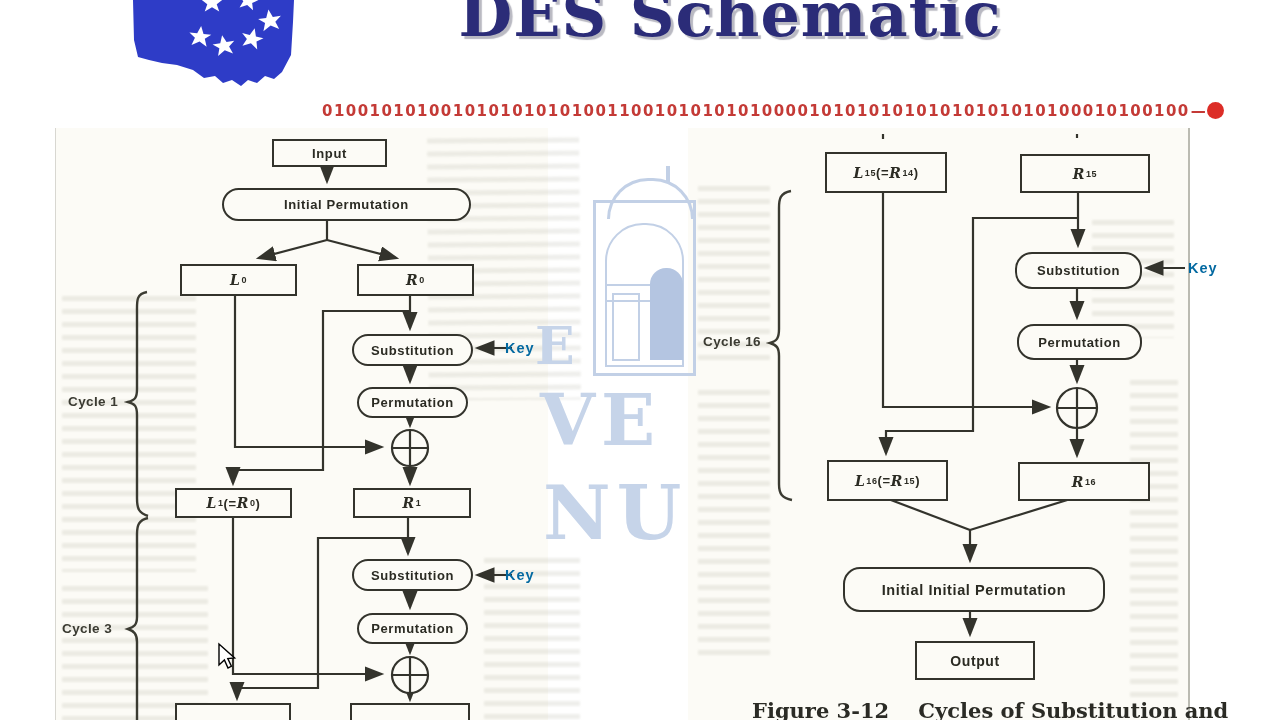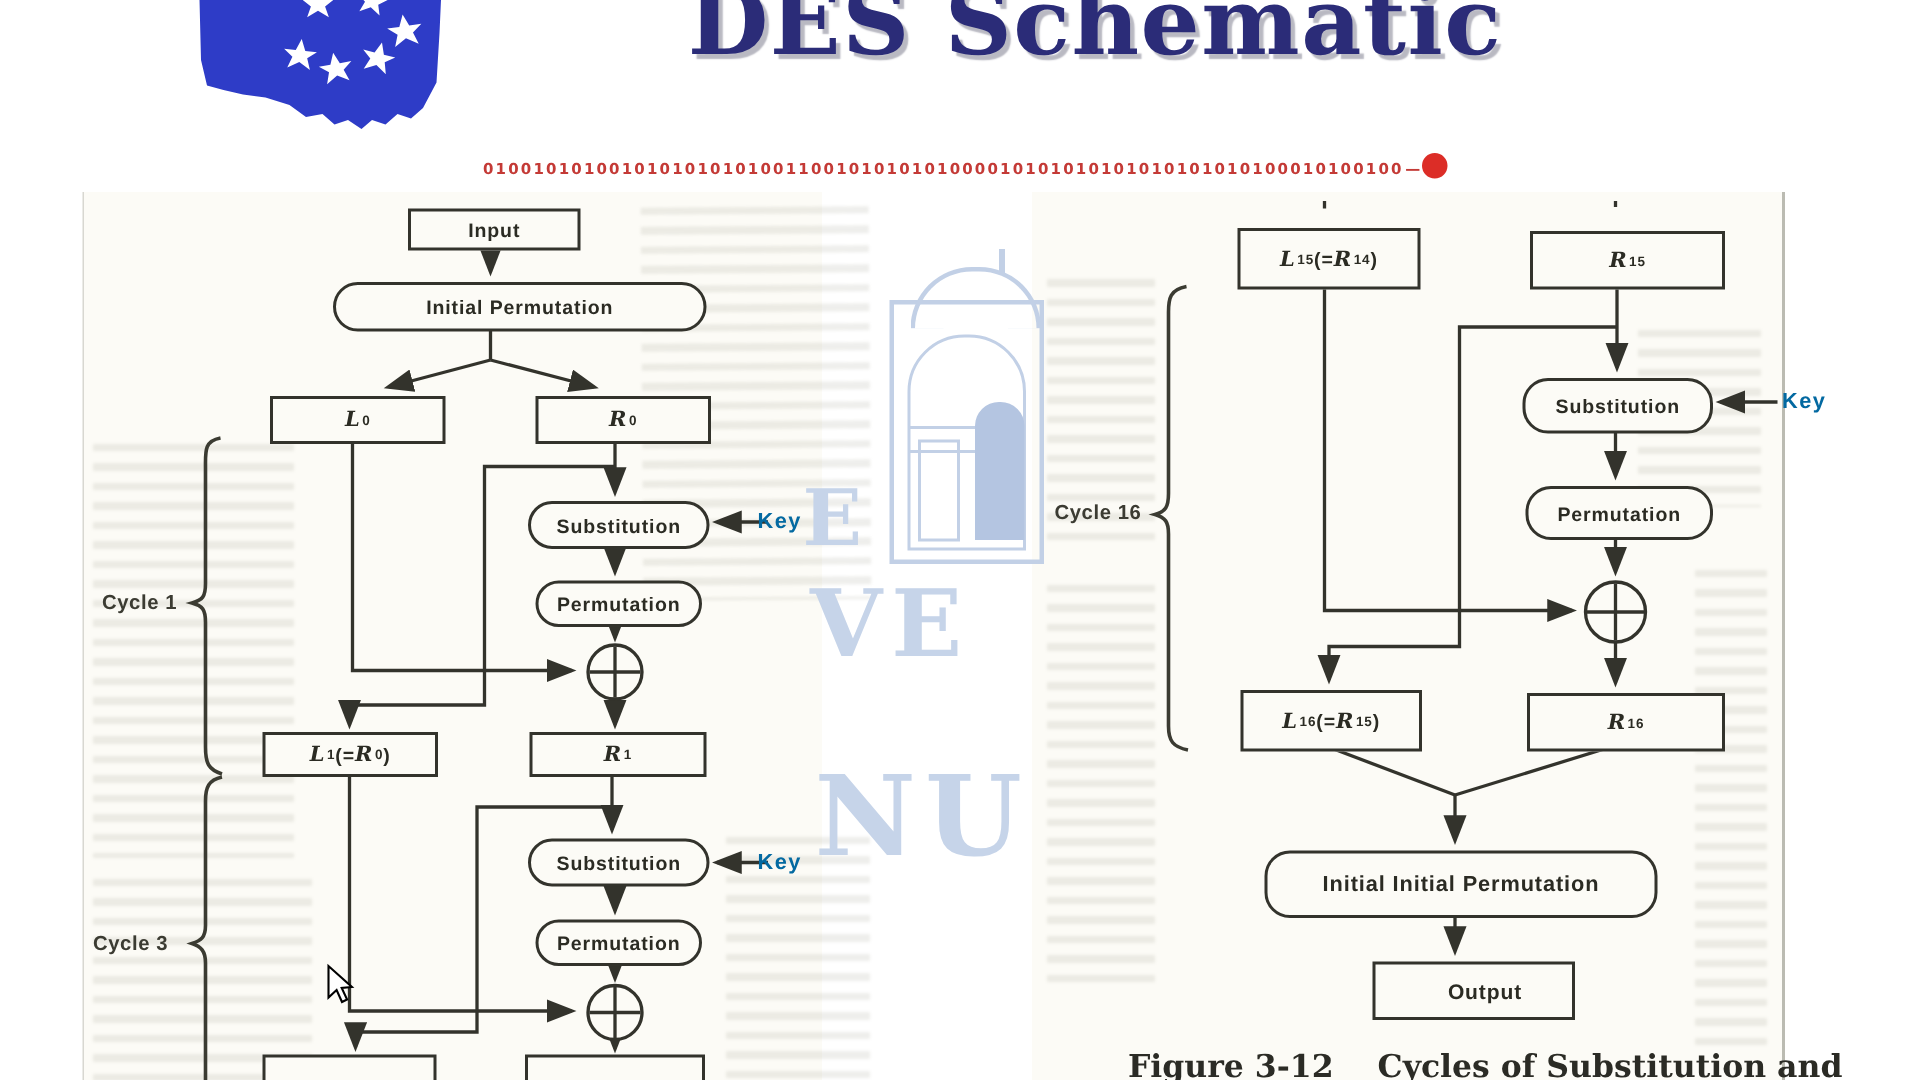--- a/index.html
+++ b/index.html
@@ -9,21 +9,21 @@
   
   #title{position:absolute;left:400px;top:-16px;width:660px;text-align:center;
          font-family:"DejaVu Serif",serif;font-weight:bold;font-size:62px;line-height:1;
          color:var(--title-navy);text-shadow:3px 3px 1px #b9b9c2;letter-spacing:1px;white-space:nowrap;}
   #logo-caption{position:absolute;left:58px;top:91px;width:244px;text-align:center;
          font-family:"DejaVu Serif",serif;font-weight:bold;font-size:12.5px;line-height:1.16;color:#0c0c0c;}
   #logo-svg{position:absolute;left:105px;top:0;}
 
   
   #binary{position:absolute;left:322px;top:102px;white-space:nowrap;
-          font-family:"DejaVu Sans",sans-serif;font-weight:bold;font-size:10px;
+          font-family:"DejaVu Sans",sans-serif;font-weight:bold;font-size:15px;
           letter-spacing:1.45px;color:var(--binary-red);}
   #binary .dash{letter-spacing:0;margin-left:1px;}
   #binary .dot{display:inline-block;width:17px;height:17px;border-radius:50%;
           background:var(--marker-red);vertical-align:-3px;margin-left:1px;}
 
   
   .page{position:absolute;background:#fcfbf6;}
   #page-left{left:55px;top:128px;width:492px;height:592px;border-left:1px solid rgba(150,150,140,.35);}
   #page-right{left:688px;top:128px;width:500px;height:592px;border-right:2px solid rgba(108,108,96,.45);}
   .smudge{position:absolute;opacity:.5;filter:blur(1.2px);
@@ -68,22 +68,22 @@
 
   <div id="watermark">
     <div class="wm wm-box" style="left:593px;top:200px;width:97px;height:170px;"></div>
     <div class="wm wm-box" style="left:607px;top:178px;width:81px;height:38px;border-radius:45px 45px 0 0;border-bottom:none;"></div>
     <div class="wm" style="left:666px;top:166px;width:4px;height:16px;background:#c2d0e6;"></div>
     <div class="wm wm-box" style="left:605px;top:223px;width:75px;height:140px;border-radius:38px 38px 0 0;border-width:2.5px;"></div>
     <div class="wm" style="left:606px;top:284px;width:74px;height:14px;border-top:2px solid #c2d0e6;border-bottom:2px solid #c2d0e6;"></div>
     <div class="wm" style="left:650px;top:268px;width:33px;height:92px;background:#b4c5e1;border-radius:16px 16px 0 0;"></div>
     <div class="wm" style="left:612px;top:293px;width:24px;height:64px;border:2px solid #c2d0e6;"></div>
     <div class="wm wm-letter" style="left:535px;top:320px;font-size:52px;">E</div>
-    <div class="wm wm-letter" style="left:540px;top:385px;font-size:62px;">VE</div>
-    <div class="wm wm-letter" style="left:543px;top:508px;font-size:74px;">NU</div>
+    <div class="wm wm-letter" style="left:540px;top:385px;font-size:71px;">VE</div>
+    <div class="wm wm-letter" style="left:543px;top:476px;font-size:74px;">NU</div>
   </div>
 
   <svg id="logo-svg" width="195" height="95" viewBox="0 0 195 95">
     <path fill="var(--logo-blue)" d="M28,0 L189,0 L188,22 L186,55 L177,72 L169,79 L160,76 L152,83 L143,80 L136,86 L127,80 L118,83 L110,76 L99,78 L88,70 L72,65 L57,63 L44,60 L33,57 L29,40 Z"></path>
     <g fill="#ffffff">
       <path transform="translate(107,3) scale(1.05)" d="M0,-10 L2.9,-3.1 L10,-3.1 L4.5,1.2 L6.9,8.1 L0,4 L-6.9,8.1 L-4.5,1.2 L-10,-3.1 L-2.9,-3.1 Z"></path>
       <path transform="translate(143,1) scale(1.0) rotate(12)" d="M0,-10 L2.9,-3.1 L10,-3.1 L4.5,1.2 L6.9,8.1 L0,4 L-6.9,8.1 L-4.5,1.2 L-10,-3.1 L-2.9,-3.1 Z"></path>
       <path transform="translate(165,21) scale(1.15) rotate(-8)" d="M0,-10 L2.9,-3.1 L10,-3.1 L4.5,1.2 L6.9,8.1 L0,4 L-6.9,8.1 L-4.5,1.2 L-10,-3.1 L-2.9,-3.1 Z"></path>
       <path transform="translate(95,37) scale(1.1) rotate(6)" d="M0,-10 L2.9,-3.1 L10,-3.1 L4.5,1.2 L6.9,8.1 L0,4 L-6.9,8.1 L-4.5,1.2 L-10,-3.1 L-2.9,-3.1 Z"></path>
       <path transform="translate(119,46) scale(1.1) rotate(-10)" d="M0,-10 L2.9,-3.1 L10,-3.1 L4.5,1.2 L6.9,8.1 L0,4 L-6.9,8.1 L-4.5,1.2 L-10,-3.1 L-2.9,-3.1 Z"></path>
@@ -190,18 +190,18 @@
     </div>
   <div class="node stadium" style="left:1015px;top:252px;width:123px;height:33px;">Substitution</div>
   <div class="key-label" style="left:1188px;top:260px;">Key</div>
   <div class="node stadium" style="left:1017px;top:324px;width:121px;height:32px;">Permutation</div>
   <div class="node" style="left:827px;top:460px;width:117px;height:37px;"><i>L</i><sub>16</sub> (= <i>R</i><sub>15</sub>)</div>
   <div class="node" style="left:1018px;top:462px;width:128px;height:35px;">
       <i>R</i>
       <sub>16</sub>
     </div>
   <div class="node stadium" style="left:843px;top:567px;width:258px;height:41px;font-size:14.5px;">Initial Initial Permutation</div>
-  <div class="node" style="left:915px;top:641px;width:116px;height:35px;font-size:14px;padding-left:15px;">Output</div>
+  <div class="node" style="left:915px;top:641px;width:116px;height:35px;font-size:14px;">Output</div>
   <div class="cycle-label" style="left:703px;top:334px;">Cycle 16</div>
 
   <div id="caption">Figure 3-12    Cycles of Substitution and</div>
 
 </div>
 
 </body></html>

